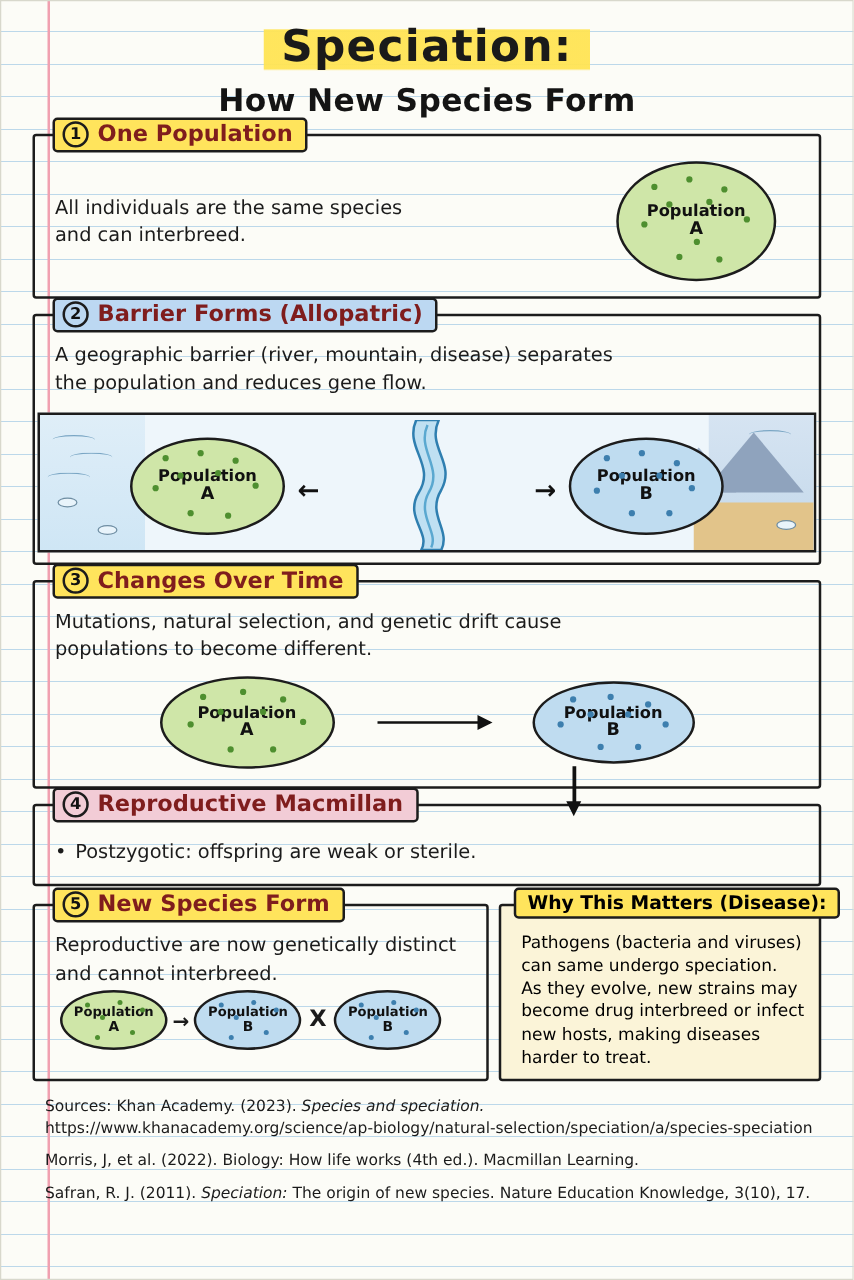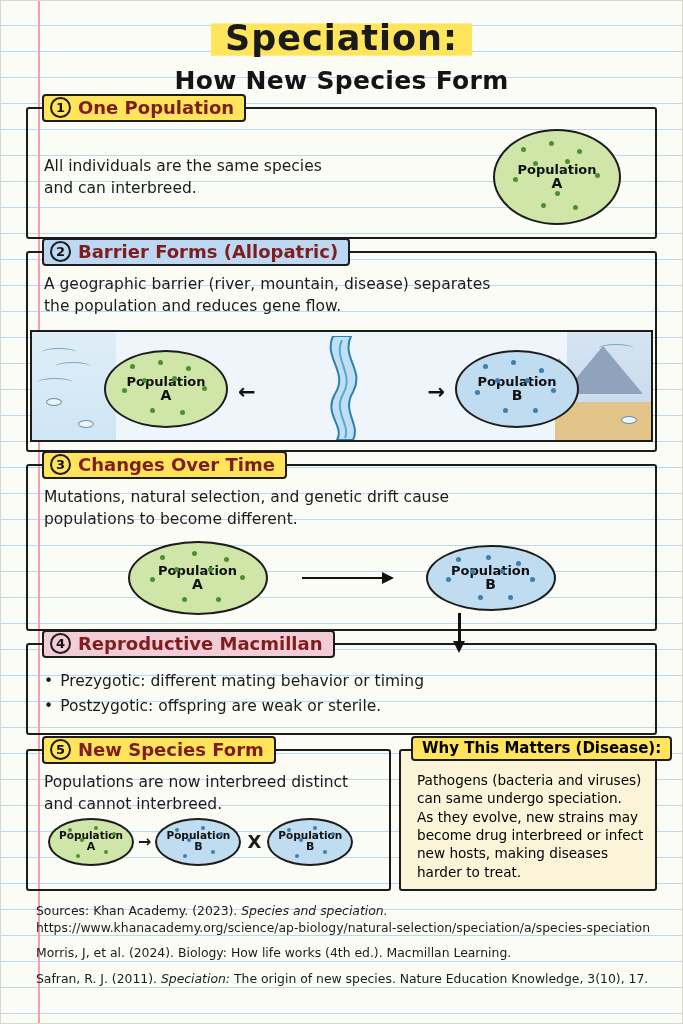--- a/index.html
+++ b/index.html
@@ -425,34 +425,33 @@
   </div>
 
   <div class="step" id="step4">
     <div id="down-arrow"></div>
     <div class="step-header pink">
       <span class="num">4</span>
       <span class="step-title">Reproductive Macmillan</span>
     </div>
     <div class="step-body" style="padding:22px 16px 12px 16px;">
       <ul class="bullets">
-        <li>Prezygotic: different mating behavior or timing</li>
         <li>Postzygotic: offspring are weak or sterile.</li>
       </ul>
     </div>
   </div>
 
   <div id="row5">
     <div id="step5">
       <div class="step-header">
         <span class="num">5</span>
         <span class="step-title">New Species Form</span>
       </div>
       <div class="step-body">
-        <div>Populations are now interbreed distinct</div>
+        <div>Reproductive are now genetically distinct</div>
         <div>and cannot interbreed.</div>
         <div id="mini-row">
           <div class="blob green mini">
             <span class="dots g">
               <i style="left:18px;top:8px;width:4px;height:4px"></i>
                 <i style="left:44px;top:6px;width:4px;height:4px"></i>
               <i style="left:62px;top:12px;width:4px;height:4px"></i>
                 <i style="left:30px;top:18px;width:4px;height:4px"></i>
               <i style="left:54px;top:30px;width:4px;height:4px"></i>
                 <i style="left:26px;top:34px;width:4px;height:4px"></i>
@@ -502,20 +501,20 @@
       </div>
     </div>
   </div>
 
   <div id="sources">
     <div class="src">
       <span>Sources:</span>
       <span>Khan Academy. (2023). </span><i>Species and speciation.</i><span> https://www.khanacademy.org/science/ap-biology/natural-selection/speciation/a/species-speciation</span>
     </div>
     <div class="src">
-      <span>Morris, J, et al. (2024). Biology: How life works (4th ed.). Macmillan Learning.</span>
+      <span>Morris, J, et al. (2022). Biology: How life works (4th ed.). Macmillan Learning.</span>
     </div>
     <div class="src">
       <span>Safran, R. J. (2011). </span><i>Speciation:</i><span> The origin of new species. Nature Education Knowledge, 3(10), 17.</span>
     </div>
   </div>
 
 </div>
 
 </body></html>

